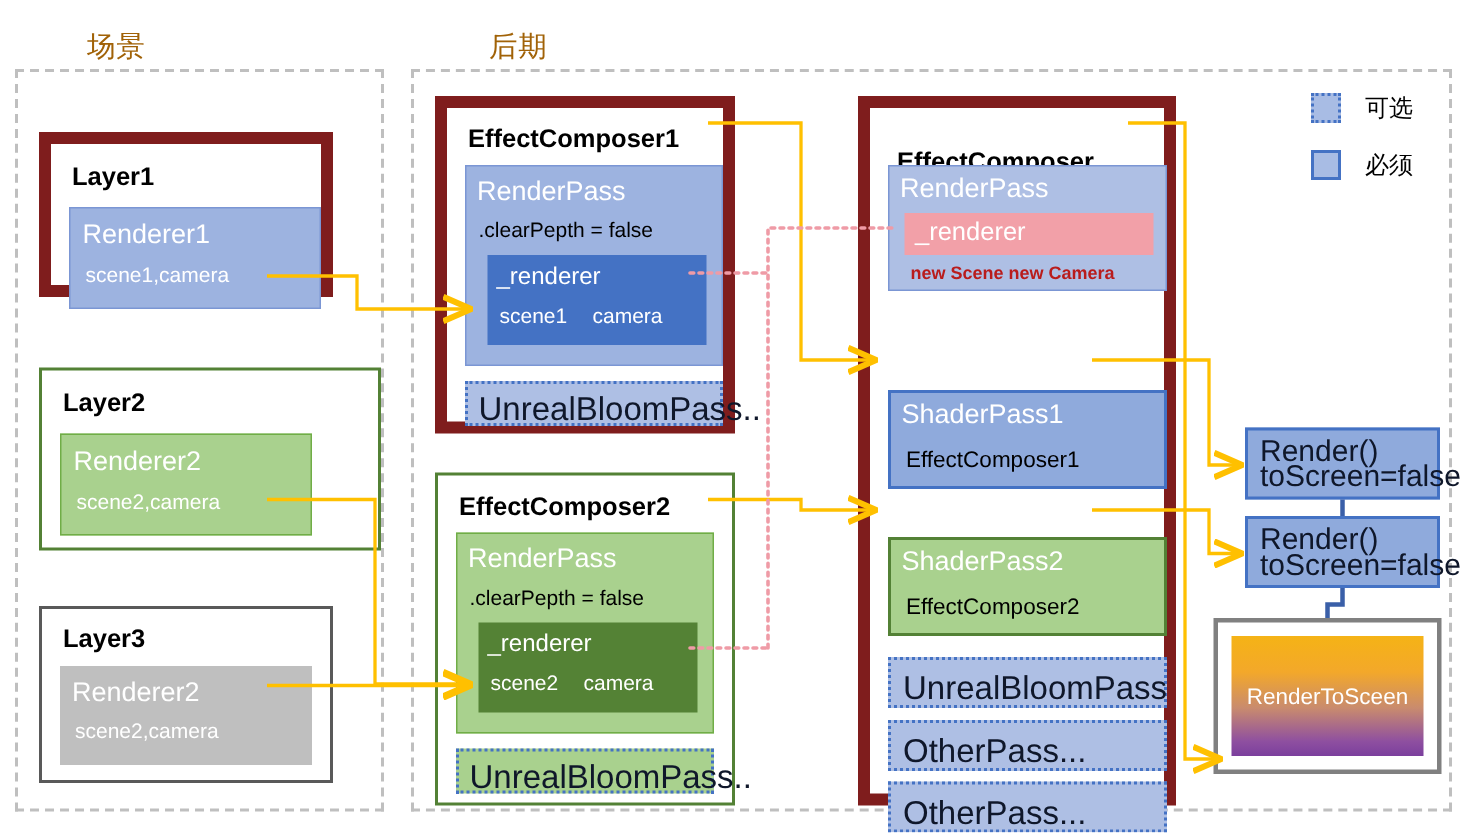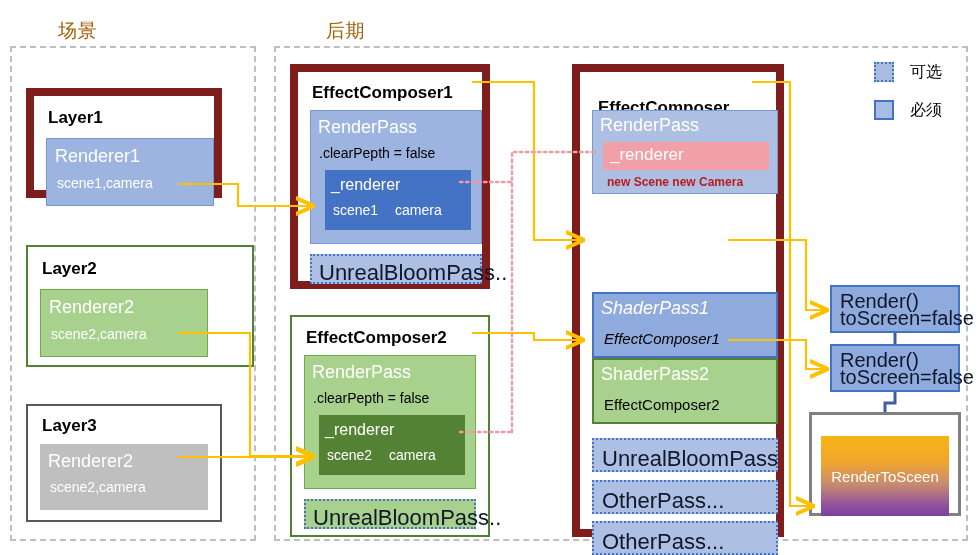--- a/index.html
+++ b/index.html
@@ -80,21 +80,20 @@
   .pass-lbl{
     font-size:22px;color:#0f172a;white-space:nowrap;
   }
   .rend-lbl{
     font-size:20px;color:#0f172a;line-height:17px;white-space:nowrap;
   }
 
   
   .grad{
     background:linear-gradient(180deg,#f5b316 0%,#f3a82a 30%,#c98b6e 60%,#8e4fa0 88%,#7b3f9d 100%);
-    margin-top:12px;
   }
   .legend-txt{font-size:16px;color:#000;white-space:nowrap;}
 
   svg.overlay{position:absolute;left:0;top:0;width:980px;height:555px;pointer-events:none;}
 </style>
 </head>
 <body>
 
 <div id="stage">
 
@@ -164,21 +163,21 @@
     <div class="abs card-title" style="left:18px;top:11px;margin-top:15px;">EffectComposer</div>
 
     <div class="abs fill fill-lblue" style="left:12px;top:38px;width:186px;height:84px;">
       <div class="abs hdr" style="left:7px;top:5px;">RenderPass</div>
       <div class="abs fill fill-pink" style="left:10px;top:31px;width:166px;height:28px;">
         <div class="abs" style="left:7px;top:3px;font-size:17px;color:#ffffff;white-space:nowrap;">_renderer</div>
       </div>
       <div class="abs sub-wb" style="left:14px;top:64px;">new Scene  new Camera</div>
     </div>
 
-    <div class="abs solid-sp" style="left:12px;top:220px;width:186px;height:66px;font-style:italic;">
+    <div class="abs solid-sp" style="left:12px;top:188px;width:186px;height:66px;">
       <div class="abs hdr" style="left:7px;top:5px;">ShaderPass1</div>
       <div class="abs sub-blk" style="left:10px;top:36px;">EffectComposer1</div>
     </div>
 
     <div class="abs solid-sp-green" style="left:12px;top:286px;width:186px;height:66px;">
       <div class="abs hdr" style="left:7px;top:5px;text-align:right;">ShaderPass2</div>
       <div class="abs sub-blk" style="left:10px;top:36px;">EffectComposer2</div>
     </div>
 
     <div class="abs dotted-blue" style="left:12px;top:366px;width:186px;height:34px;">

